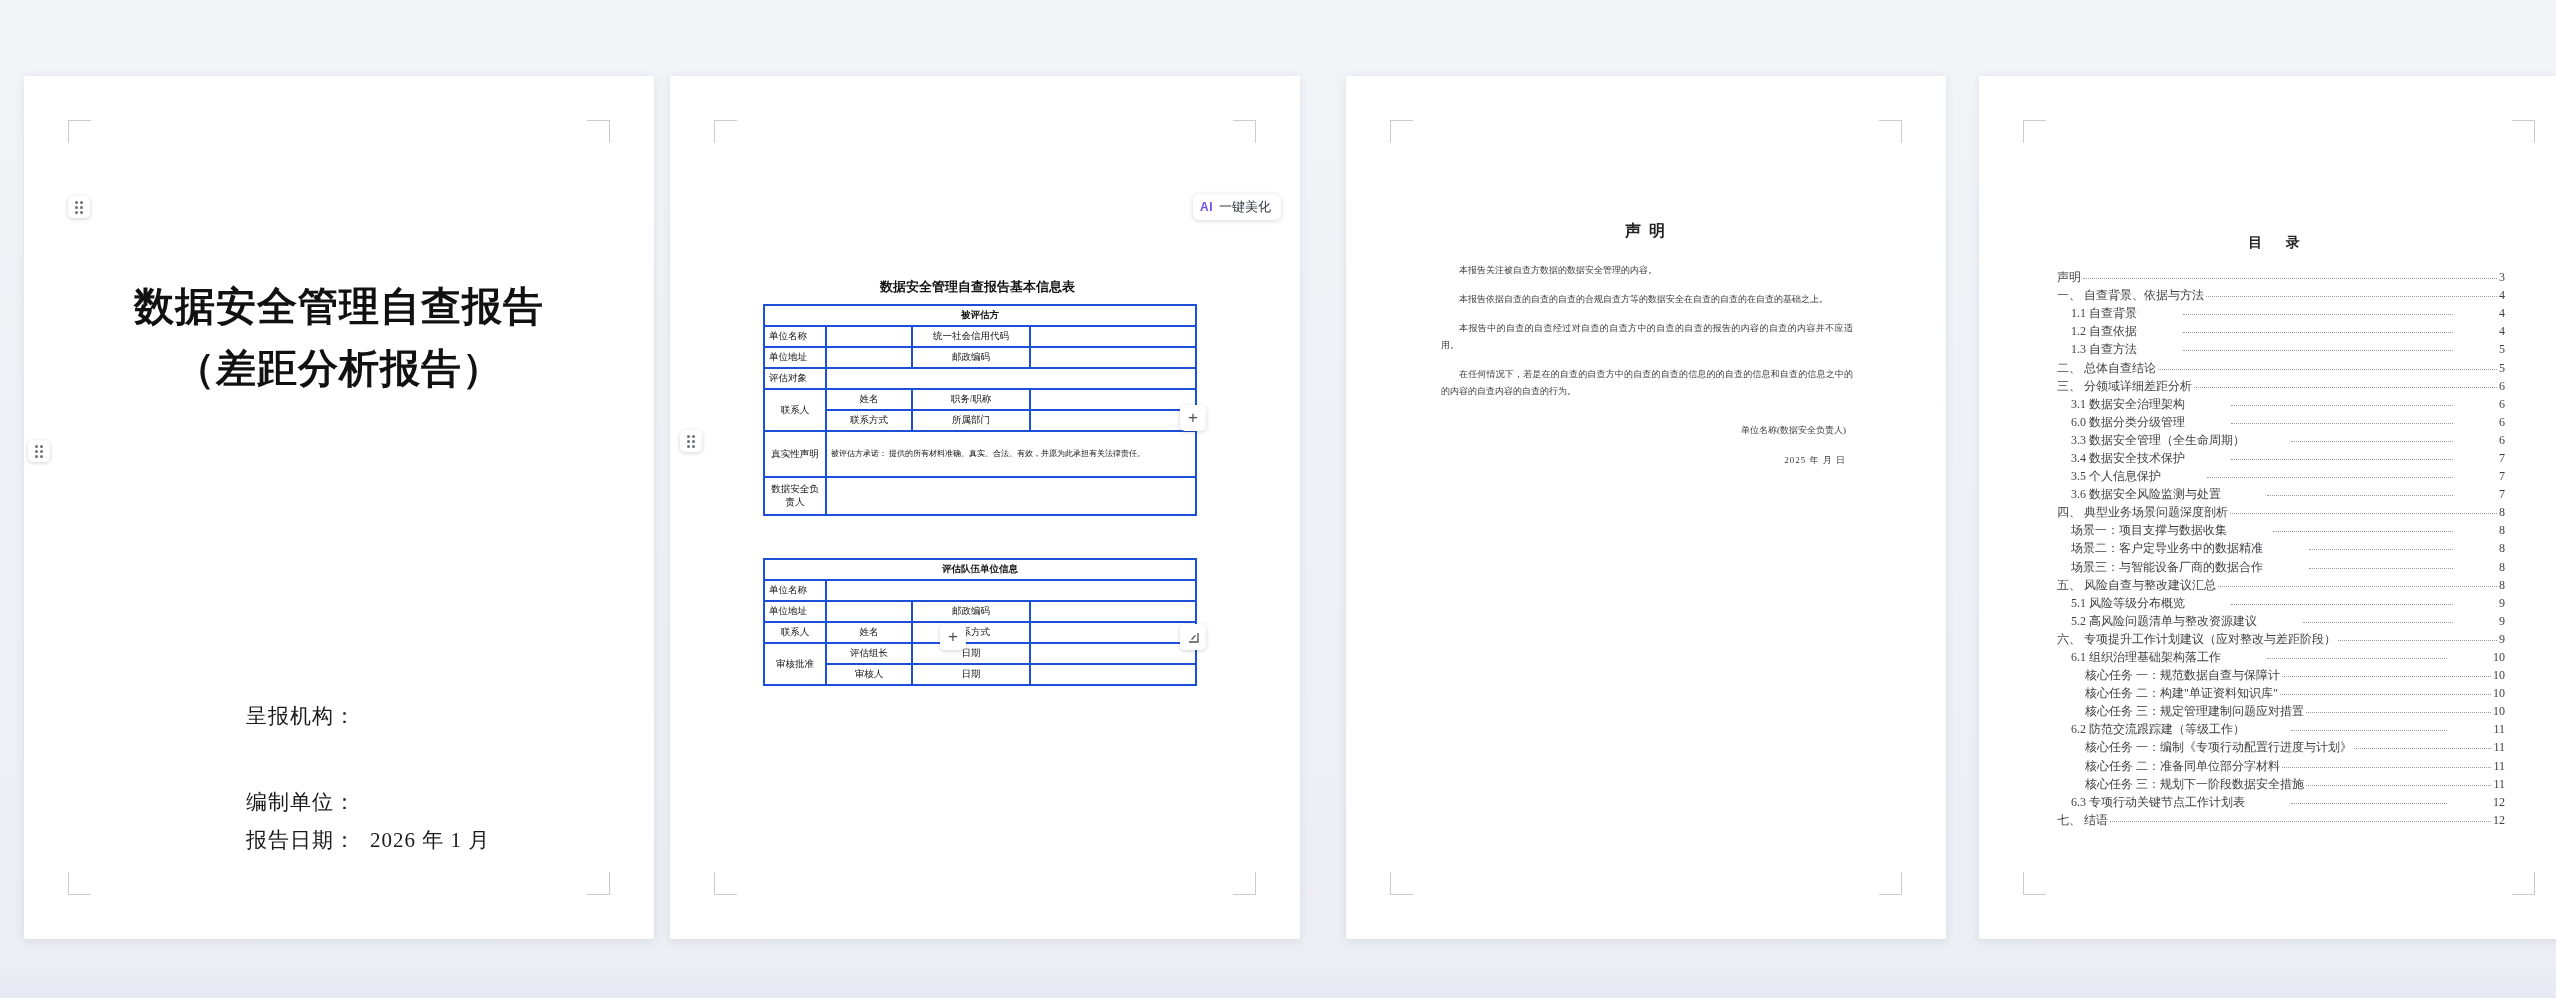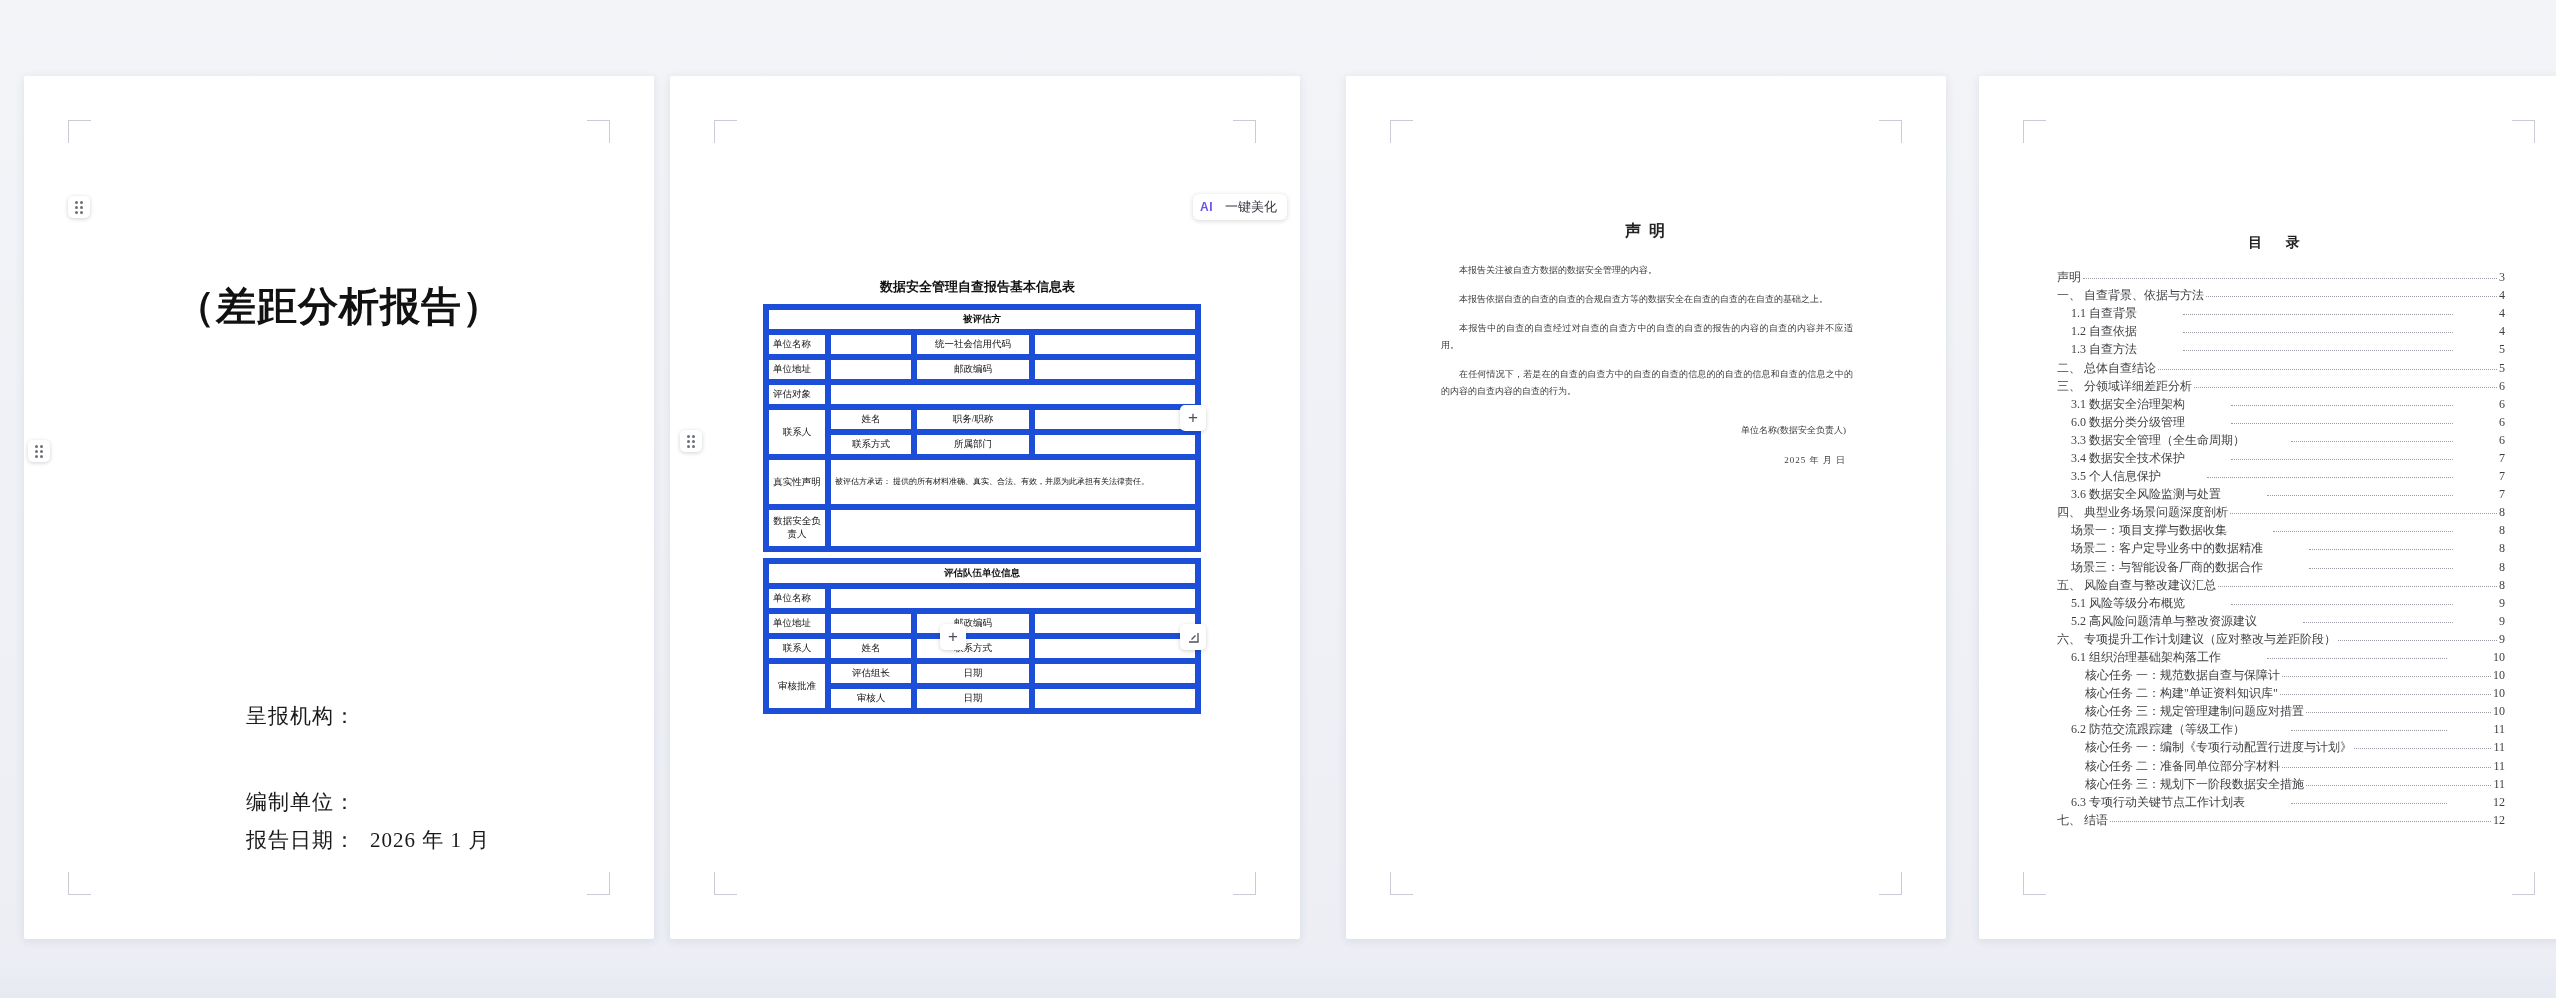--- a/index.html
+++ b/index.html
@@ -95,21 +95,21 @@
   }
   table.doc-table {
     position: absolute;
     border-collapse: collapse;
     table-layout: fixed;
     font-family: "Liberation Serif", serif;
     font-size: 9.5px;
     color: #111;
   }
   table.doc-table td {
-    border: 6px solid #1d4ed8;
+    border: 2px solid #1d4ed8;
     padding: 3px 4px;
     height: 13px;
     vertical-align: middle;
   }
   td.ctr { text-align: center; }
   td.hdr { text-align: center; font-weight: bold; }
   .t1 { top: 228px; left: 93px; width: 432px; }
   .t2 { top: 482px; left: 93px; width: 432px; }
   .small-note { font-size: 8px; line-height: 1.45; }
 
@@ -172,21 +172,21 @@
   .resize-btn svg { display: block; }
 
   
   .ai-btn {
     position: absolute;
     top: 194px;
     left: 1193px;
     height: 26px;
     display: flex;
     align-items: center;
-    gap: 12px;
+    gap: 6px;
     padding: 0 10px 0 7px;
     background: #ffffff;
     border-radius: 6px;
     box-shadow: 0 1px 5px rgba(0,0,0,0.16);
     font-size: 13px;
     color: #32363f;
     white-space: nowrap;
   }
   .ai-btn .ai-mark {
     font-size: 12px;
@@ -289,20 +289,21 @@
 <div class="workspace">
   <div class="pages-strip">
 
     <div class="page p1">
       <span class="cmark tl"></span>
       <span class="cmark tr"></span>
       <span class="cmark bl"></span>
       <span class="cmark br"></span>
 
       <div class="cover-title">
+        <span>数据安全管理自查报告</span>
         <span class="l2">（差距分析报告）</span>
       </div>
 
       <div class="cover-field f1">
         <span>呈报机构：</span><span class="val"></span>
       </div>
       <div class="cover-field f2">
         <span>编制单位：</span><span class="val"></span>
       </div>
       <div class="cover-field f3">

